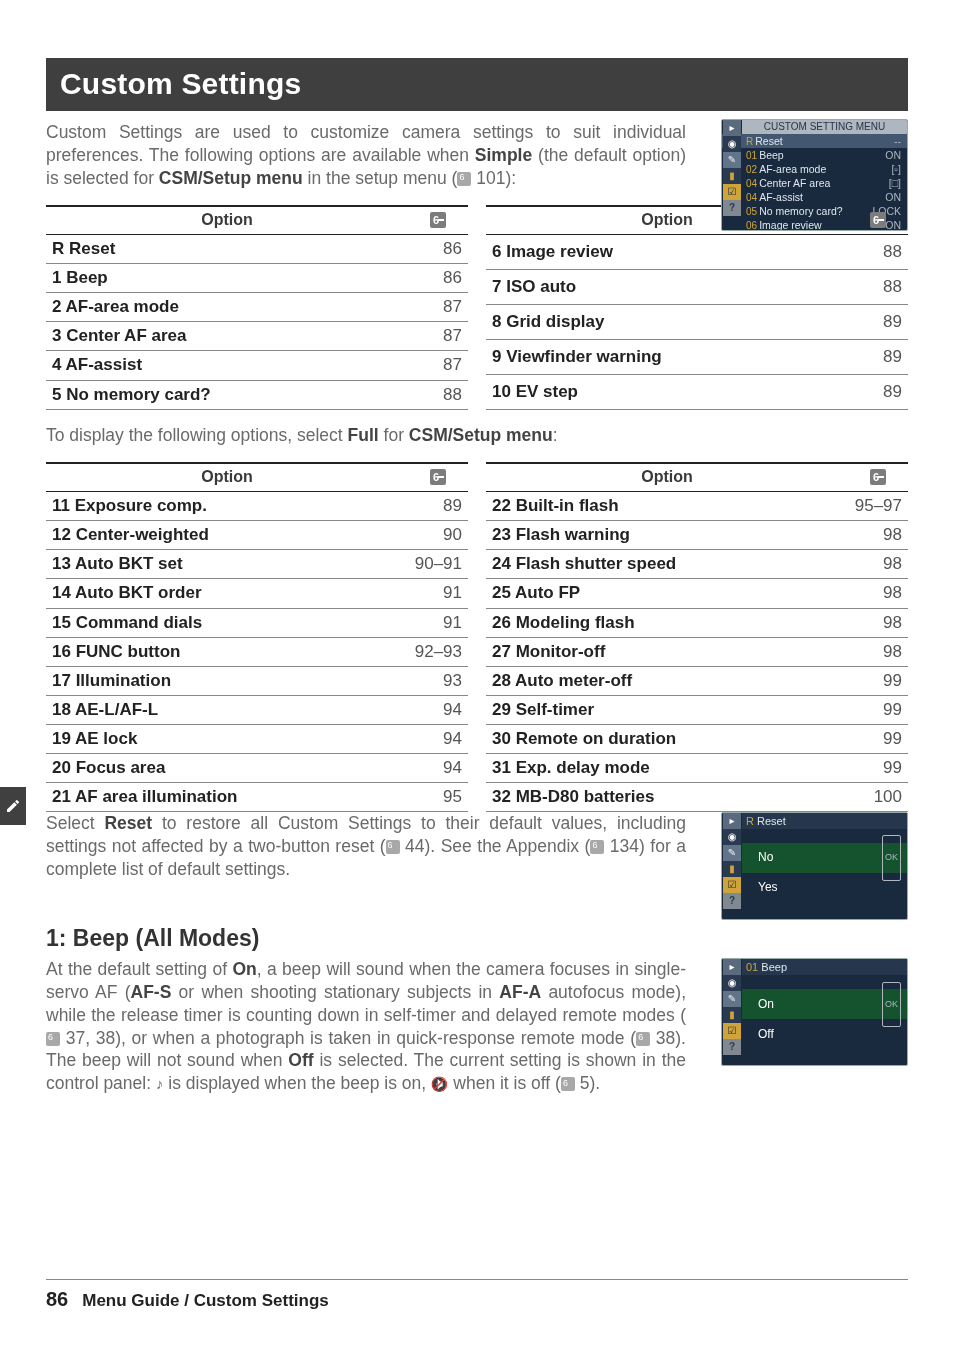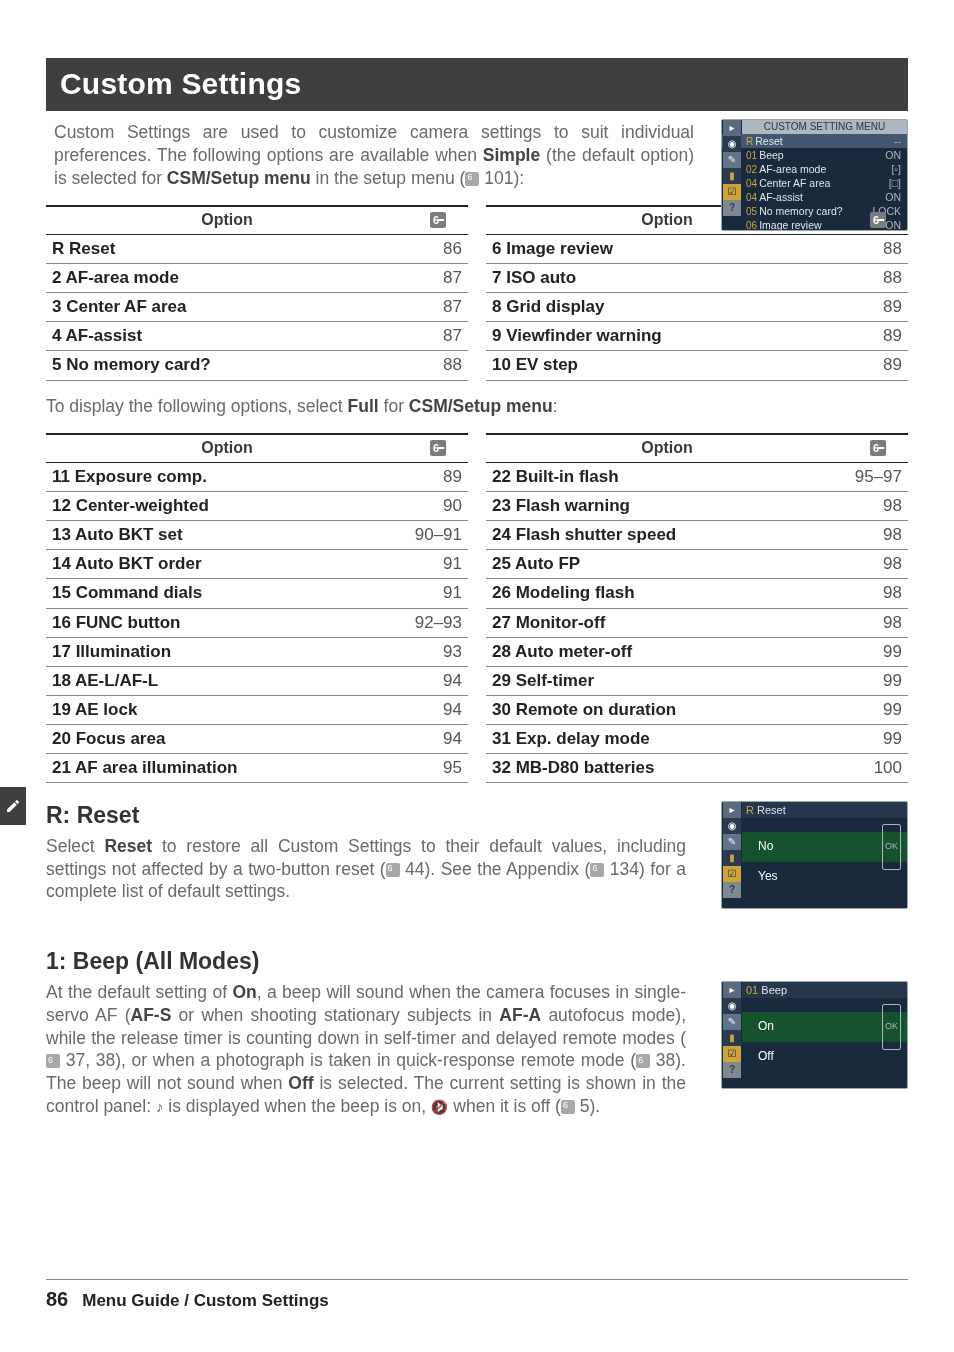--- a/index.html
+++ b/index.html
@@ -25,21 +25,20 @@
     font-family: "Myriad Pro", "Arial Black", Arial, sans-serif;
     letter-spacing: 0.2px;
   }
 
   .intro-wrap { position: relative; }
   .intro {
     color: #6a6a6a;
     font-weight: 300;
     text-align: justify;
     width: 640px;
-    margin-left: 8px;
   }
   .intro b { font-weight: 700; color: #444; }
 
   .lcd-shot-1 {
     position: absolute;
     right: 0;
     top: -2px;
     width: 187px;
     height: 112px;
     border: 1px solid #9aa;
@@ -185,20 +184,24 @@
       <th>Option</th>
       <th class="pgcell"><span class="pgicon"></span></th>
     </tr>
       </thead>
     <tbody id="simple-left">
         <tr>
           <td class="label">R Reset</td>
           <td class="pg">86</td>
         </tr>
         <tr>
+          <td class="label">1 Beep</td>
+          <td class="pg">86</td>
+        </tr>
+        <tr>
           <td class="label">2 AF-area mode</td>
           <td class="pg">87</td>
         </tr>
         <tr>
           <td class="label">3 Center AF area</td>
           <td class="pg">87</td>
         </tr>
         <tr>
           <td class="label">4 AF-assist</td>
           <td class="pg">87</td>
@@ -356,21 +359,20 @@
   </table>
 </div>
 
 <div class="side-marg">
   <svg viewBox="0 0 24 24">
       <path d="M3 17.25V21h3.75L17.81 9.94l-3.75-3.75L3 17.25zM20.71 7.04a1 1 0 0 0 0-1.41l-2.34-2.34a1 1 0 0 0-1.41 0l-1.83 1.83 3.75 3.75 1.83-1.83z"></path>
     </svg>
 </div>
 
 <div class="section-reset">
-  <h2 class="h2">R: Reset</h2>
   <p class="body-txt">
     <span>Select </span><b>Reset</b><span> to restore all Custom Settings to their default values, including settings not affected by a two-button reset (</span><span class="inline-pg"></span><span> 44).  See the Appendix (</span><span class="inline-pg"></span><span> 134) for a complete list of default settings.</span>
   </p>
 
   <div class="lcd-shot-small" style="top:0;">
     <div class="lcd-tabs2">
       <div class="lcd-tab play">▸</div>
       <div class="lcd-tab cam">◉</div>
       <div class="lcd-tab pen">✎</div>
       <div class="lcd-tab bar">▮</div>

